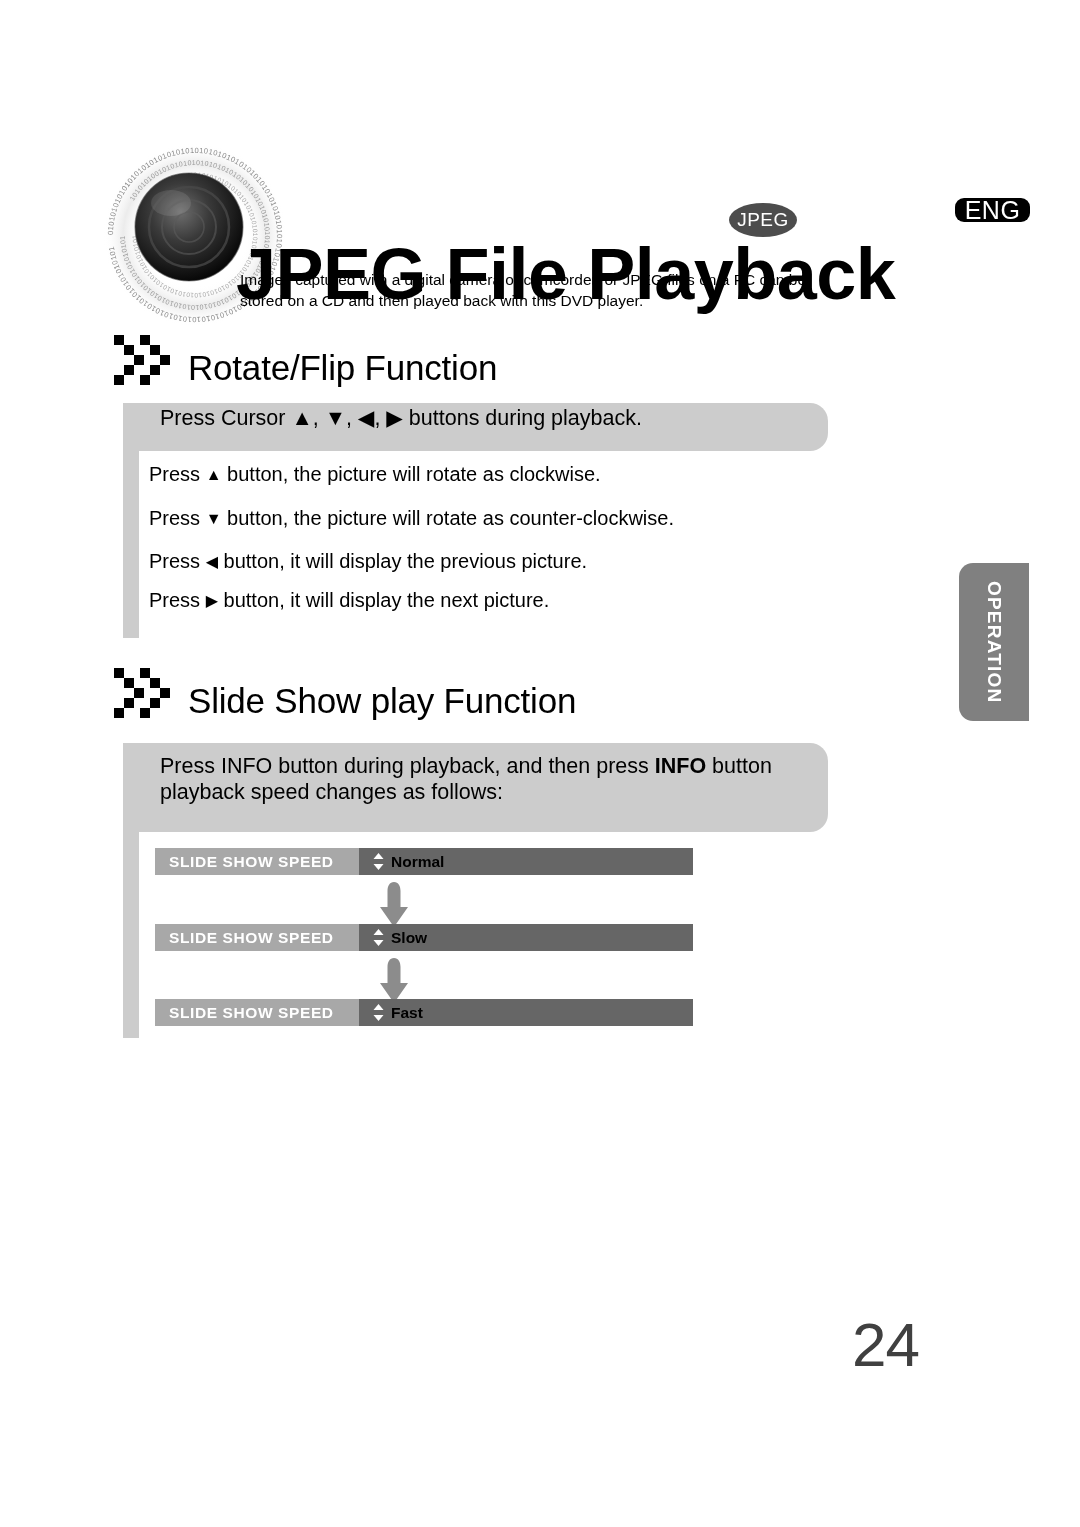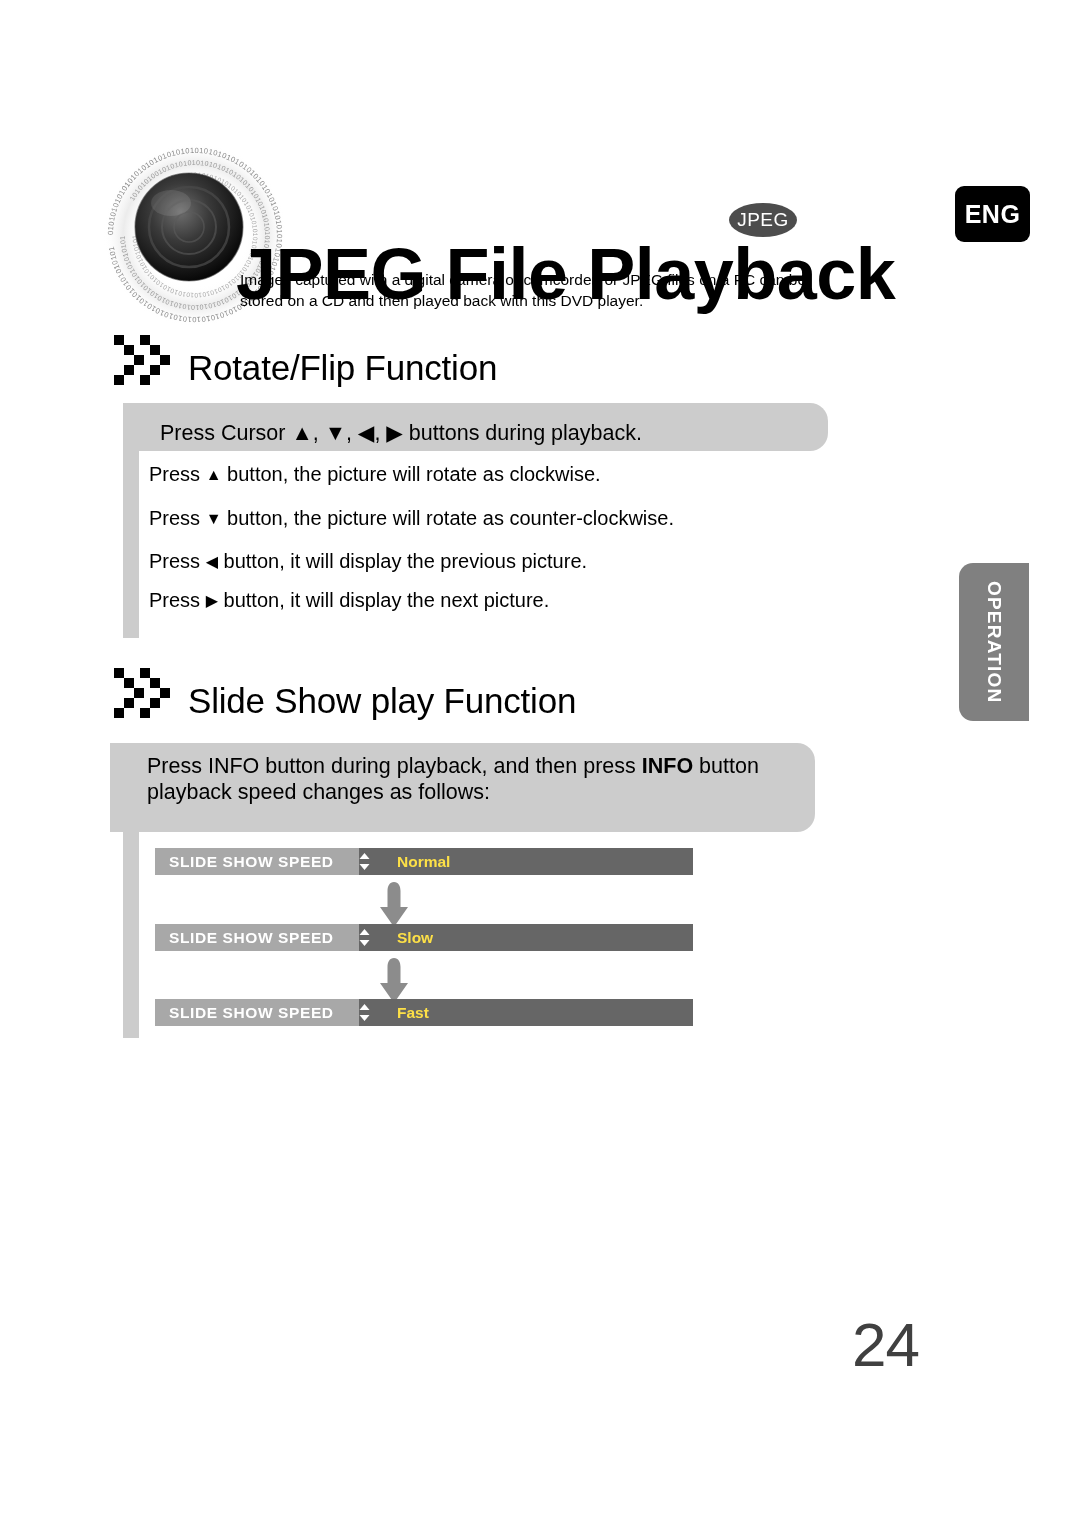--- a/index.html
+++ b/index.html
@@ -47,27 +47,27 @@
     font-weight: normal;
     letter-spacing: 0.5px;
     display: flex;
     align-items: center;
     justify-content: center;
     text-align: center;
   }
 
   .eng-badge {
     position: absolute;
-    left: 955px; top: 186px;
-    width: 75px; height: 56px;
+    left: 955px; top: 198px;
+    width: 75px; height: 24px;
     background: #000000;
     border-radius: 9px;
     color: #ffffff;
     font-size: 25px;
-    font-weight: bold;
+    font-weight: normal;
     letter-spacing: 0.5px;
     display: flex;
     align-items: center;
     justify-content: center;
   }
 
   .intro-text {
     position: absolute;
     left: 240px; top: 269px;
     width: 585px;
@@ -144,27 +144,27 @@
     font-weight: bold;
     letter-spacing: 0.6px;
     display: flex;
     align-items: center;
     padding-left: 14px;
     box-sizing: border-box;
   }
   .speed-bar .sb-value {
     flex: 1;
     background: #666666;
-    color: #fde047;
+    color: #000000;
     font-size: 15.5px;
     font-weight: bold;
     display: flex;
     align-items: center;
-    gap: 27px;
-    padding-left: 0;
+    gap: 7px;
+    padding-left: 14px;
     box-sizing: border-box;
   }
   .updown { width: 11px; height: 17px; display: block; flex: 0 0 auto; }
 
   .flow-arrow { position: absolute; left: 379px; width: 30px; height: 47px; }
   .flow-arrow svg { display: block; width: 30px; height: 47px; }
 
   
   .side-tab {
     position: absolute;
@@ -268,21 +268,21 @@
       <rect x="26" y="0" width="10" height="10"></rect>
       <rect x="36" y="10" width="10" height="10"></rect>
       <rect x="46" y="20" width="10" height="10"></rect>
       <rect x="36" y="30" width="10" height="10"></rect>
       <rect x="26" y="40" width="10" height="10"></rect>
     </g>
   </svg>
   <span class="sh-title">Rotate/Flip Function</span>
 </div>
 
-<div class="callout" style="left:123px; top:403px; width:705px; height:48px; padding:17px 0 0 37px;">
+<div class="callout" style="left:123px; top:403px; width:705px; height:48px; padding:2px 0 0 37px;">
   <div class="ctext">Press Cursor ▲, ▼, ◀, ▶ buttons during playback.</div>
 </div>
 
 <div class="instr" style="left:149px; top:464px;">
   <span>Press </span><span class="tri">▲</span><span> button, the picture will rotate as clockwise.</span>
 </div>
 
 <div class="instr" style="left:149px; top:508px;">
   <span>Press </span><span class="tri">▼</span><span> button, the picture will rotate as counter-clockwise.</span>
 </div>
@@ -308,21 +308,21 @@
       <rect x="26" y="0" width="10" height="10"></rect>
       <rect x="36" y="10" width="10" height="10"></rect>
       <rect x="46" y="20" width="10" height="10"></rect>
       <rect x="36" y="30" width="10" height="10"></rect>
       <rect x="26" y="40" width="10" height="10"></rect>
     </g>
   </svg>
   <span class="sh-title">Slide Show play Function</span>
 </div>
 
-<div class="callout" style="left:110px; top:743px; width:705px; height:89px; padding:10px 0 0 37px;">
+<div class="callout" style="left:123px; top:743px; width:705px; height:89px; padding:10px 0 0 37px;">
   <div class="ctext"><span>Press INFO button during playback, and then press </span><b>INFO</b><span> button</span></div>
   <div class="ctext">playback speed changes as follows:</div>
 </div>
 
 <div class="speed-bar" style="top:848px;">
   <div class="sb-label">SLIDE SHOW SPEED</div>
   <div class="sb-value">
     <svg class="updown" viewBox="0 0 11 17" xmlns="http://www.w3.org/2000/svg">
       <polygon points="5.5,0 10.5,6 0.5,6" fill="#ffffff"></polygon>
       <polygon points="5.5,17 10.5,11 0.5,11" fill="#ffffff"></polygon>

